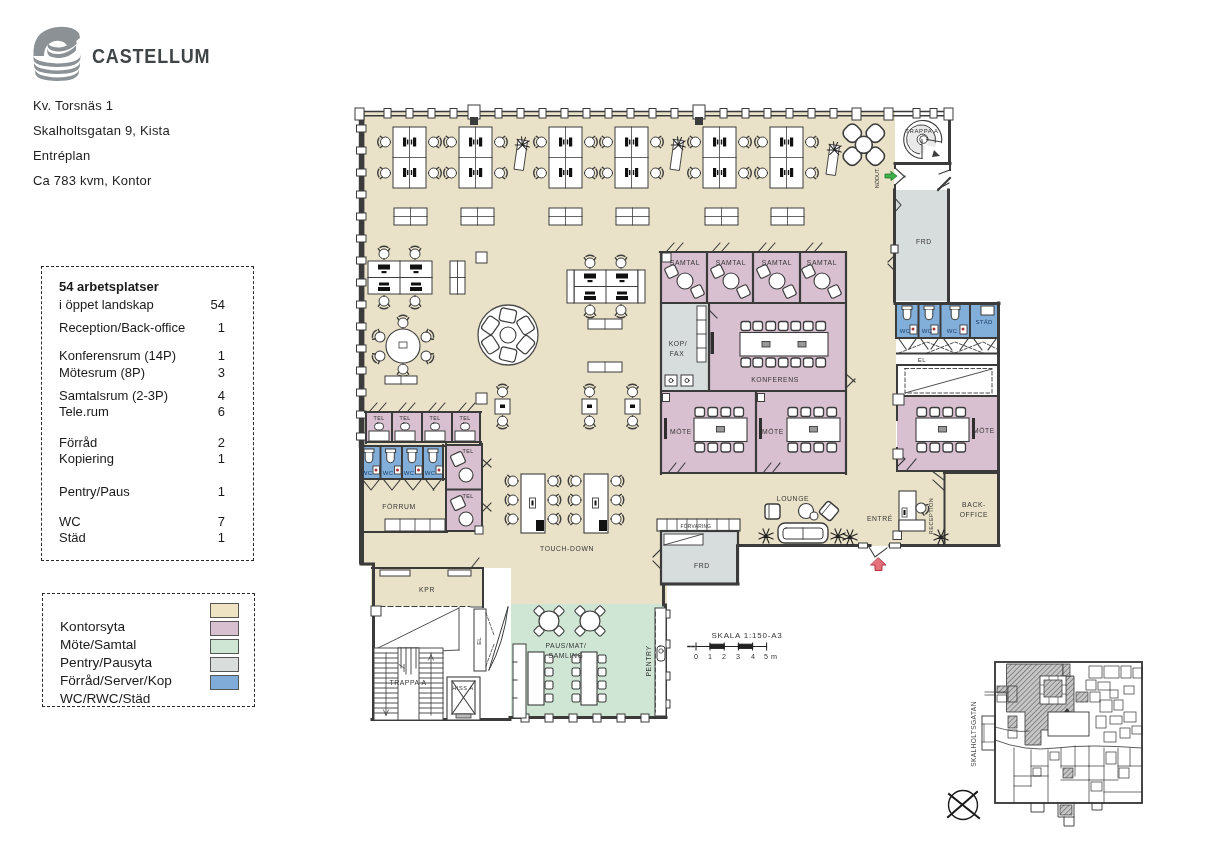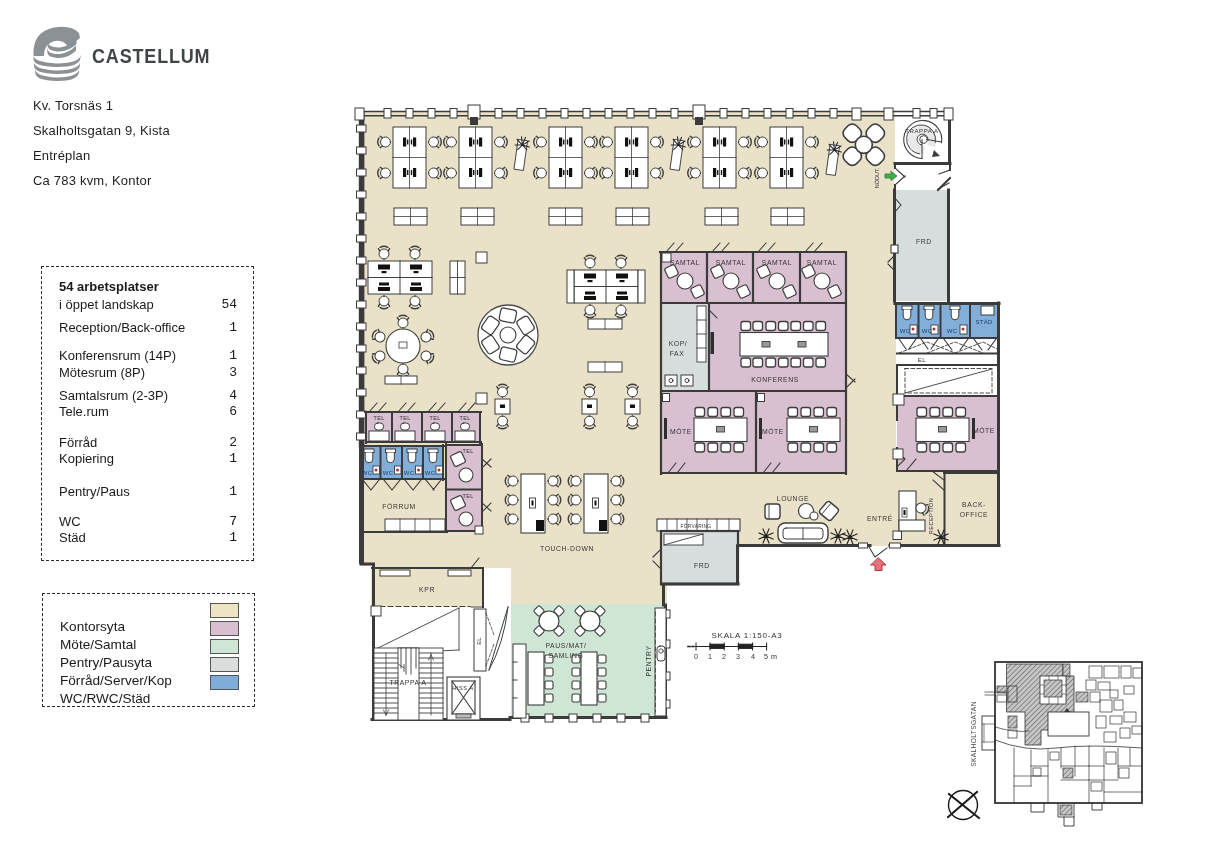--- a/index.html
+++ b/index.html
@@ -2,21 +2,21 @@
 <html><head>
 <meta charset="utf-8">
 <style>
   html,body{margin:0;padding:0;}
   body{width:1220px;height:863px;background:#ffffff;font-family:"Liberation Sans",sans-serif;position:relative;overflow:hidden;}
   .abs{position:absolute;}
   .addr{left:33px;top:93px;font-size:13px;line-height:25px;color:#1e1e1e;letter-spacing:0.2px;}
   .box1{left:41px;top:266px;width:211px;height:293px;border:1.5px dashed #2a2a2a;font-size:13px;color:#1a1a1a;}
   .box2{left:42px;top:593px;width:211px;height:112px;border:1.5px dashed #2a2a2a;font-size:13.6px;color:#1a1a1a;}
   .row{position:absolute;left:17px;right:16px;height:16px;}
-  .row .v{position:absolute;right:0;top:0;font-family:Liberation Mono, monospace;}
+  .row .v{position:absolute;right:12px;top:0;}
   .sw{position:absolute;left:167px;width:27px;height:13px;border:1px solid #555;}
   .lg{position:absolute;left:17px;margin-top:12px;}
 </style>
 </head>
 <body>
 
 <svg class="abs" style="left:0px;top:0px" width="120" height="90" viewBox="0 0 120 90">
   <g fill="#8b9194">
     <path d="M33.5,54 Q33,61 57,62.5 Q80.5,62 80.5,53.5 L80.5,56.5 Q80,66 57,66 Q33.5,65.5 33.5,58 Z" transform="translate(0,1)"></path>
     <path d="M34,60.5 Q34,68 57,69 Q80,68.5 80,60 L80,63 Q80,72.5 57,72.5 Q34,72 34,64 Z" transform="translate(0,1.5)"></path>

